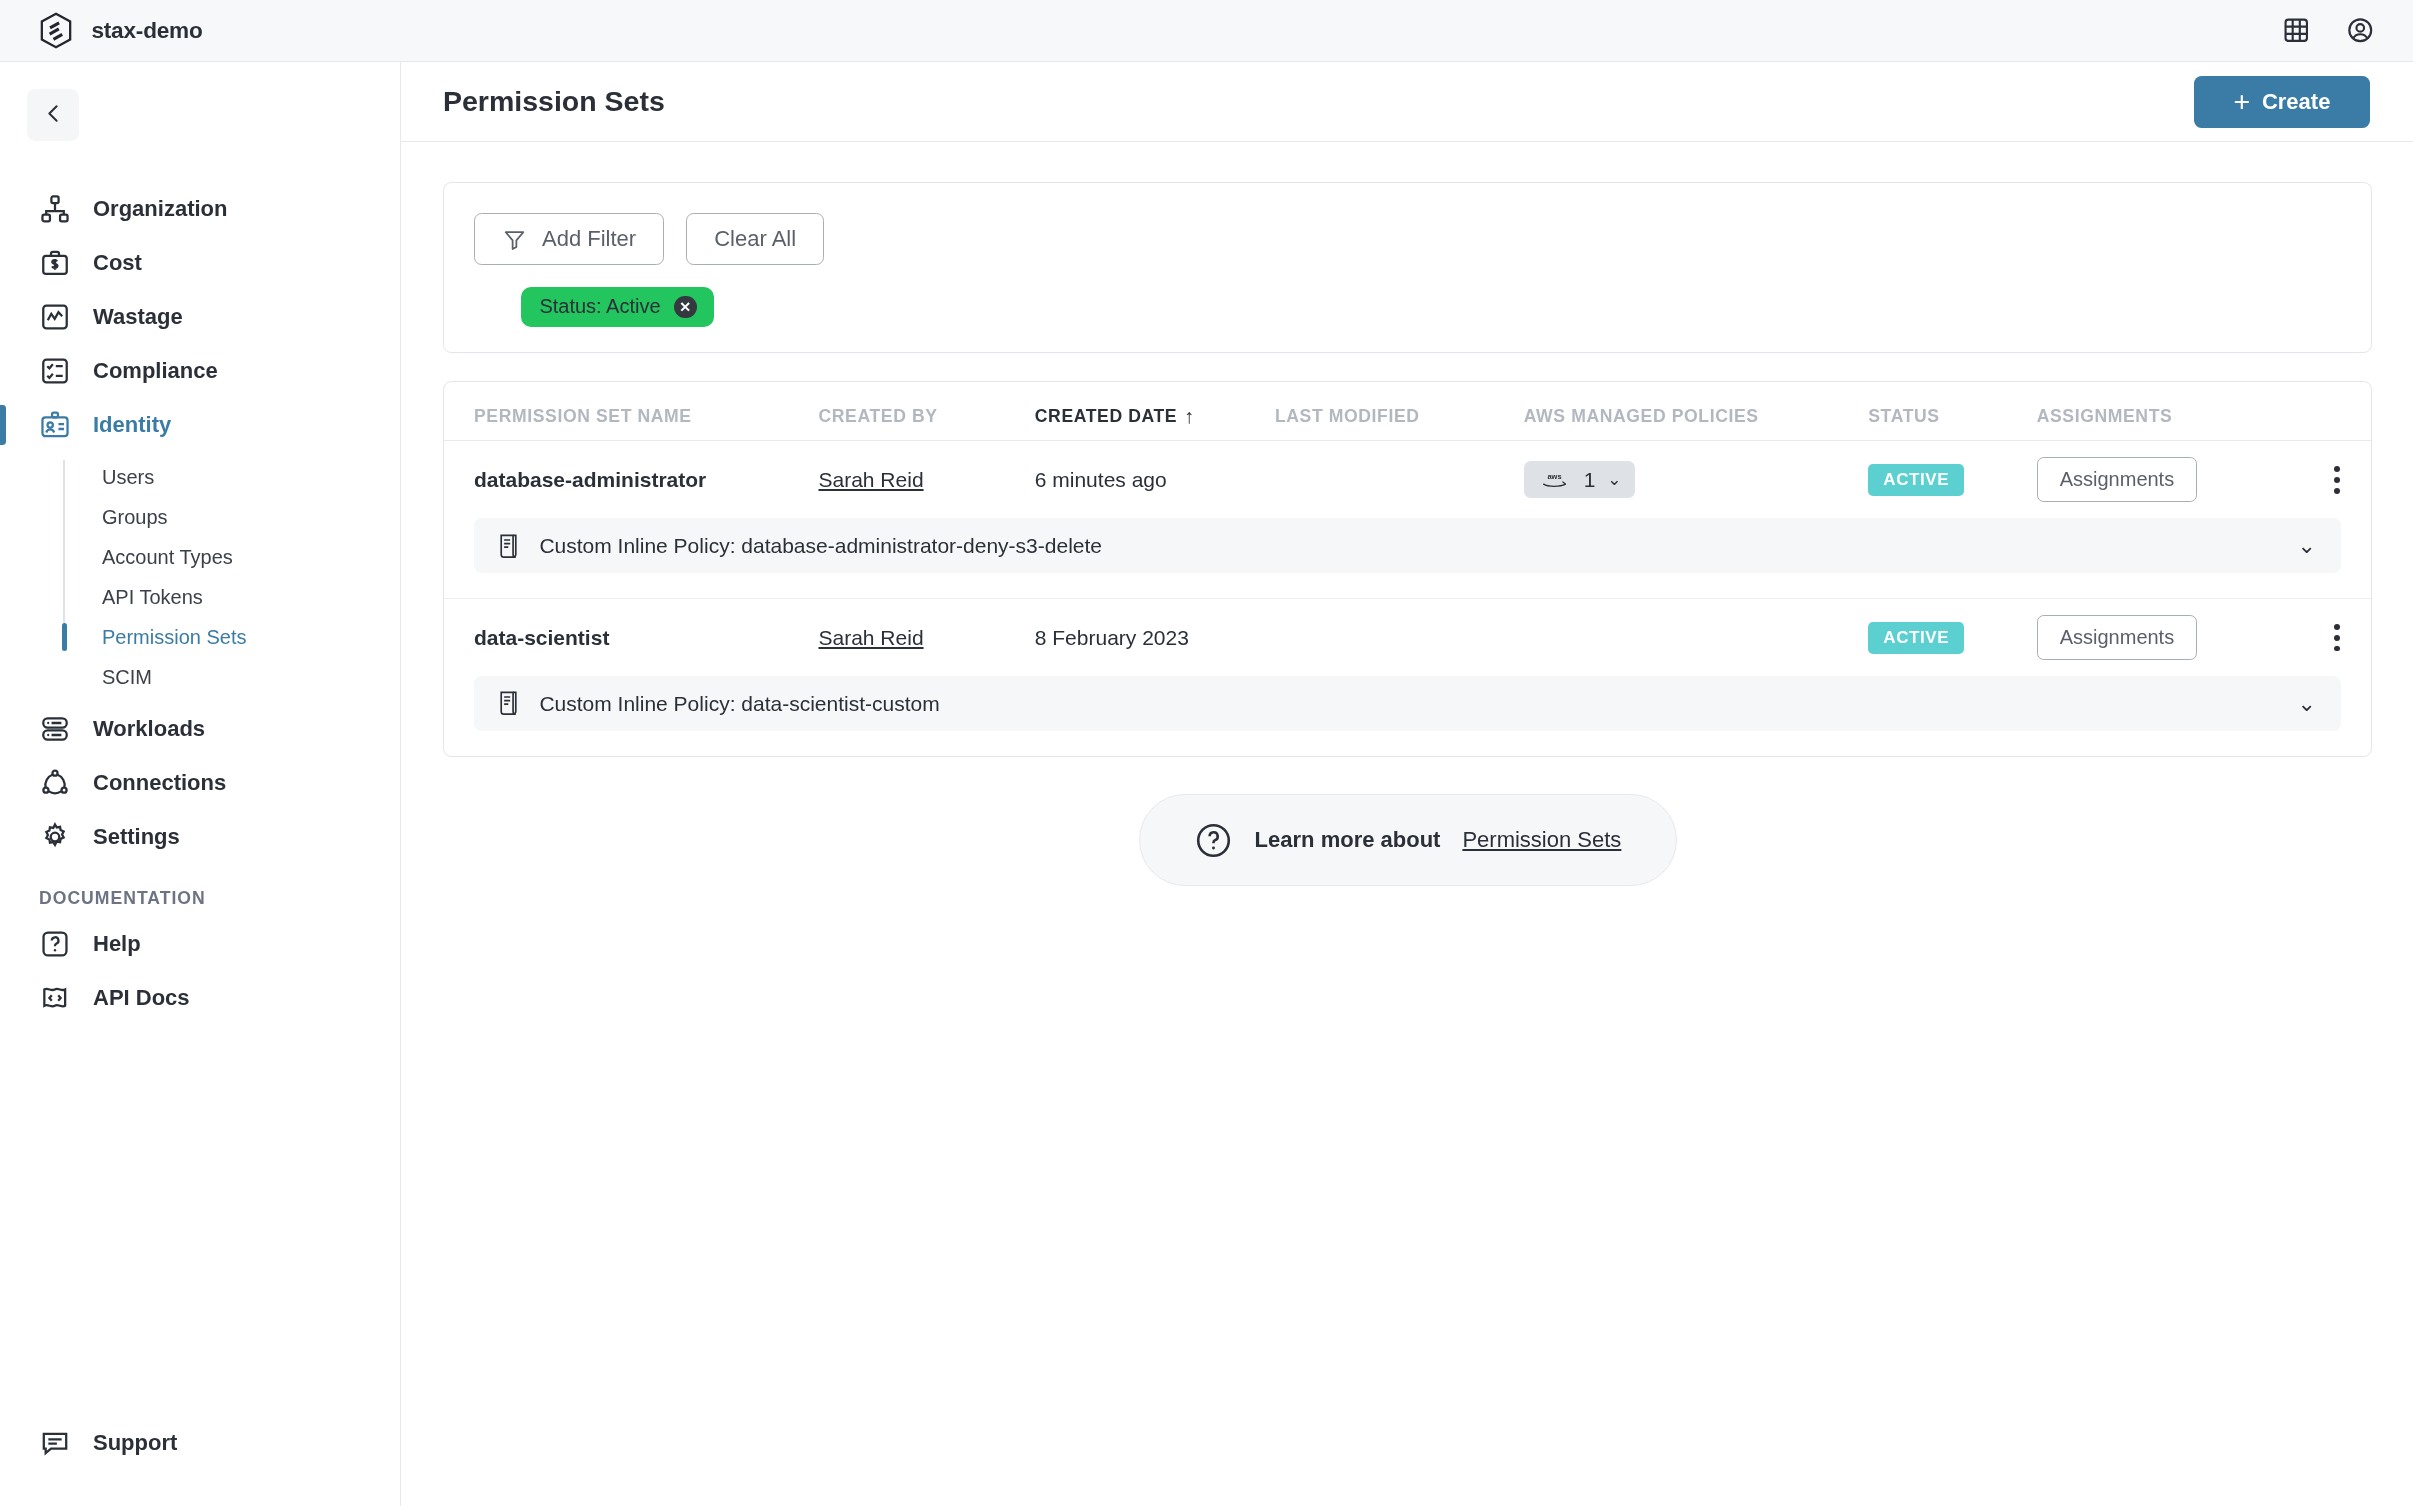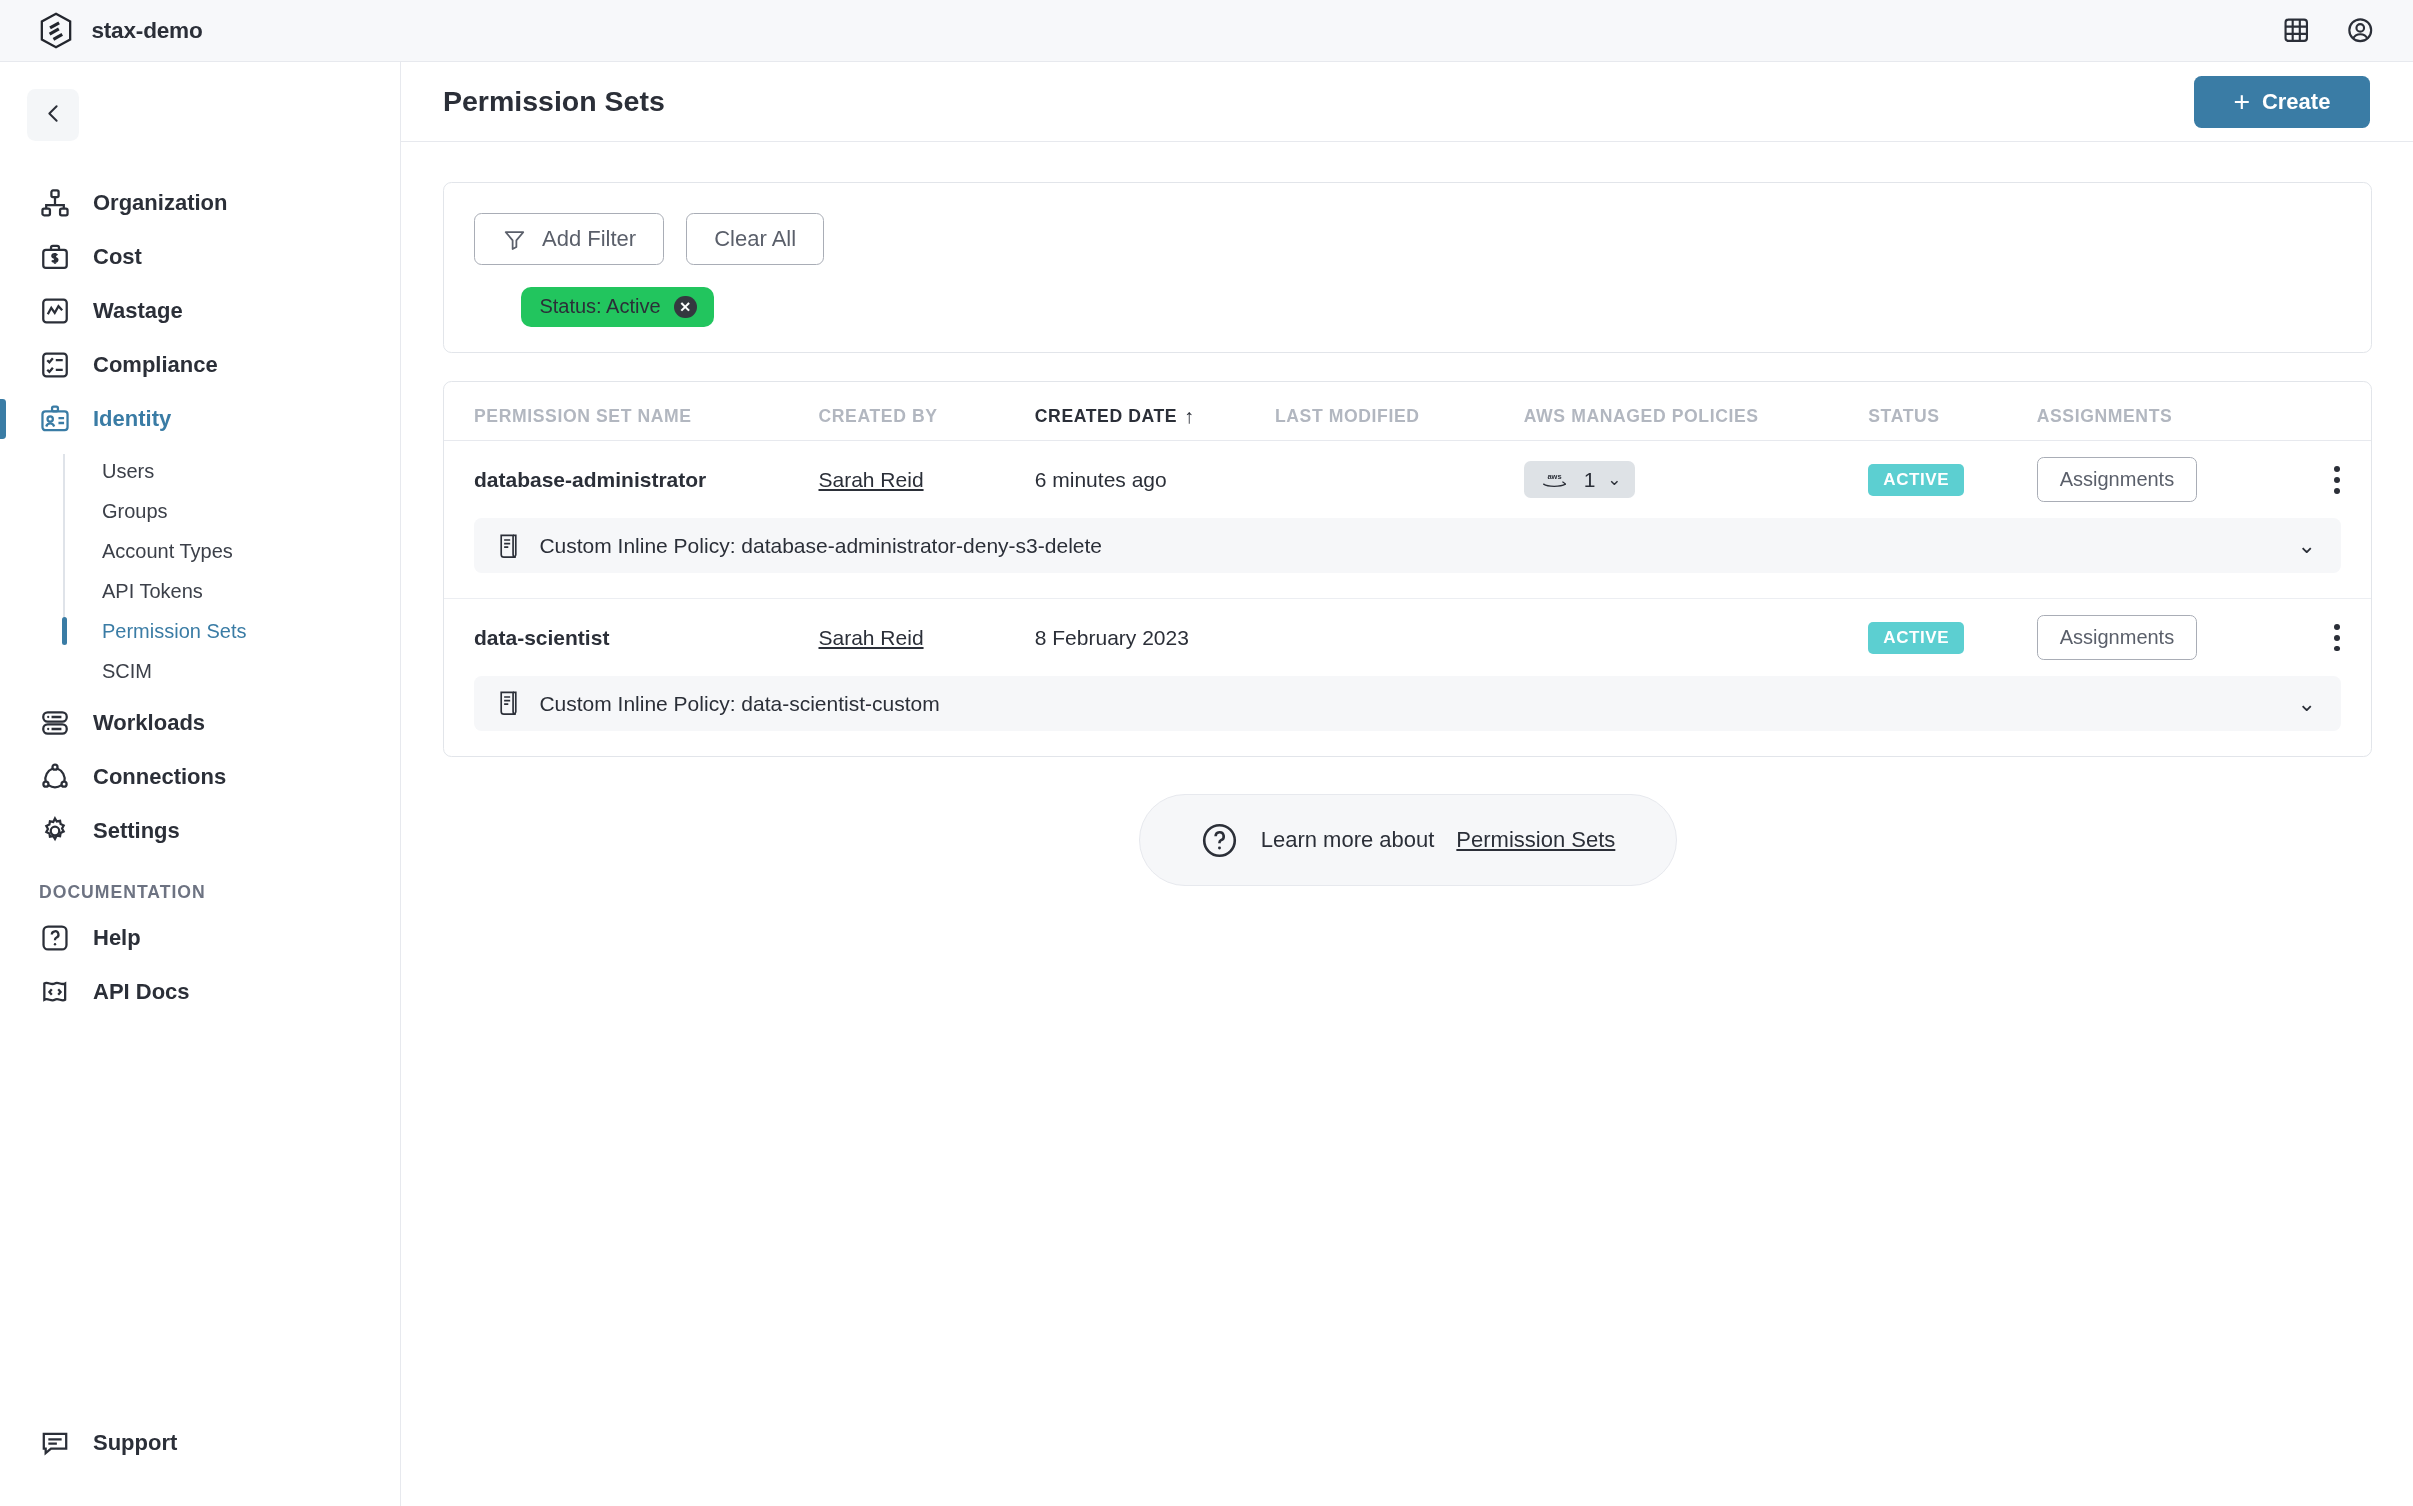--- a/index.html
+++ b/index.html
@@ -31,21 +31,21 @@
     width: 401px; height: 1445px;
     background: #ffffff;
     border-right: 0.8px solid #e7e9ee;
   }
   #collapse-btn {
     position: absolute; top: 27px; left: 27px;
     width: 52px; height: 52px; border-radius: 8.4px;
     background: #f4f6f8; border: none; cursor: pointer;
     display: flex; align-items: center; justify-content: center;
   }
-  #nav { position: absolute; top: 114px; left: 0; width: 401px; }
+  #nav { position: absolute; top: 120px; left: 0; width: 401px; }
   .nav-item {
     position: relative;
     display: flex; align-items: center; gap: 22px;
     height: 54px; padding-left: 39px; cursor: pointer;
   }
   .nav-item .ico { width: 32px; height: 32px; flex: 0 0 32px; display:block; }
   .nav-item .lbl { font-size: 22px; font-weight: bold; color: #2b2f38; }
   .nav-item.active .lbl { color: #3a7ca5; }
   .nav-item.active .ico { color: #3a7ca5; }
   .nav-item.active::before {
@@ -199,21 +199,21 @@
 
   
   #learn-more {
     margin: 37px auto 0 auto;
     width: 538px; height: 92px; border-radius: 46px;
     background: #f6f7f9; border: 0.8px solid #e7e9ee;
     display: flex; align-items: center; justify-content: center; gap: 22px;
     cursor: pointer;
   }
   #learn-more .qico { width: 39px; height: 39px; display:block; }
-  #learn-more .lm-text { font-size: 22px; font-weight: normal; color: #2b2f38; }
+  #learn-more .lm-text { font-size: 22px; font-weight: bold; color: #2b2f38; }
   #learn-more .lm-link { font-size: 22px; color: #2b2f38; text-decoration: underline; }
 </style>
 </head>
 <body>
 
 <div id="topbar">
   <div id="brand">
     <span class="logo">
       <svg viewBox="0 0 24 26" width="34" height="37" fill="none" stroke="#23262d" stroke-width="1.6">
         <path d="M12 1.2 22 6.6v12.8L12 24.8 2 19.4V6.6z"></path>

